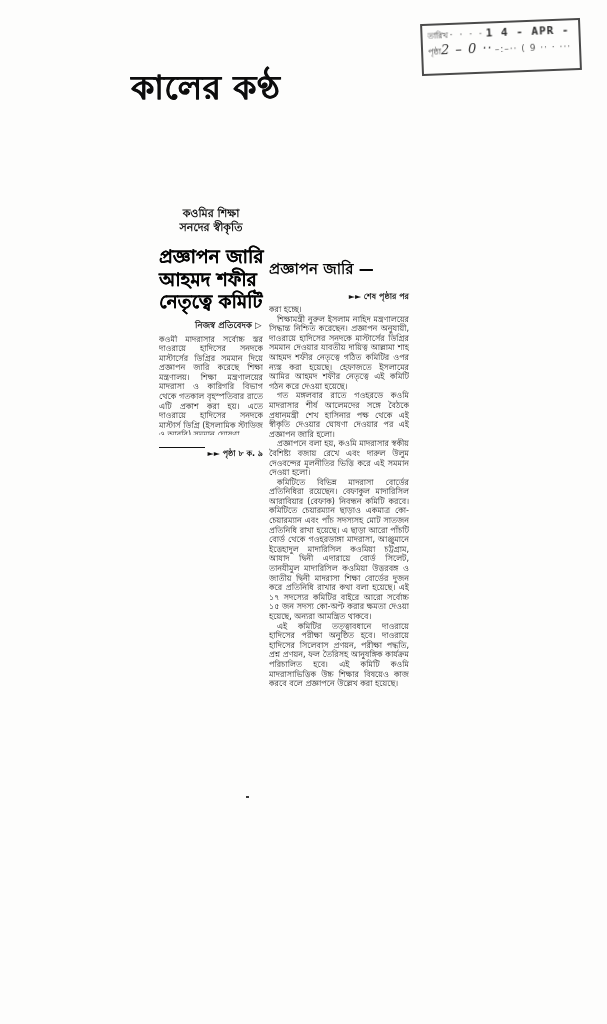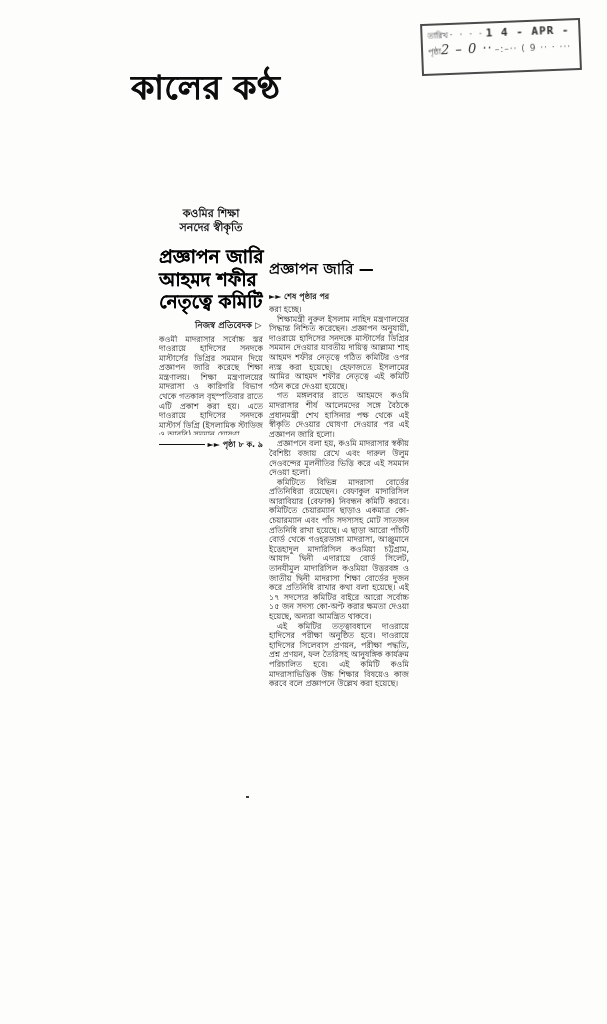--- a/index.html
+++ b/index.html
@@ -76,36 +76,37 @@
     margin-left:36px;
   }
   .body-text{
     margin-top:2px;
     font-size:8px;line-height:9.6px;
     text-align:justify;color:#242424;
     filter:blur(0.3px);
   }
   .left-body{max-height:100px;overflow:hidden;}
   .jump-line{
-    display:flex;align-items:center;margin-top:3px;
+    display:flex;align-items:flex-start;margin-top:12px;
   }
   .jump-rule{flex:1 1 auto;border-top:1.6px solid #111;margin-right:3px;}
   .jump-label{
     flex:0 0 auto;font-size:8px;font-weight:bold;color:#111;
     white-space:nowrap;filter:blur(0.2px);
   }
 
   .jump-head{
     font-size:15px;font-weight:900;color:#060606;
     white-space:nowrap;filter:blur(0.2px);margin-top:44px;
   }
   .continued-from{
     margin-top:8px;
     font-size:8px;font-weight:bold;color:#151515;
     filter:blur(0.2px);
+    text-align:right;
   }
   .right-body{max-height:452px;overflow:hidden;margin-top:2px;}
   .right-body p{margin:0;text-indent:8px;}
   .right-body p:first-child{text-indent:0;}
 
   .speck{
     position:absolute;left:246px;top:796px;
     width:3px;height:2px;background:#3b3b3b;
   }
 </style>
@@ -148,21 +149,21 @@
         <span class="jump-label">►► পৃষ্ঠা ৮ ক. ৯</span>
       </div>
     </div>
 
     <div class="col-right">
       <div class="jump-head">প্রজ্ঞাপন জারি —</div>
       <div class="continued-from">►► শেষ পৃষ্ঠার পর</div>
       <div class="body-text right-body">
         <p>করা হচ্ছে।</p>
         <p>শিক্ষামন্ত্রী নুরুল ইসলাম নাহিদ মন্ত্রণালয়ের সিদ্ধান্ত নিশ্চিত করেছেন। প্রজ্ঞাপন অনুযায়ী, দাওরায়ে হাদিসের সনদকে মাস্টার্সের ডিগ্রির সমমান দেওয়ার যাবতীয় দায়িত্ব আল্লামা শাহ আহমদ শফীর নেতৃত্বে গঠিত কমিটির ওপর ন্যস্ত করা হয়েছে। হেফাজতে ইসলামের আমির আহমদ শফীর নেতৃত্বে এই কমিটি গঠন করে দেওয়া হয়েছে।</p>
-        <p>গত মঙ্গলবার রাতে আহমদে কওমি মাদরাসার শীর্ষ আলেমদের সঙ্গে বৈঠকে প্রধানমন্ত্রী শেখ হাসিনার পক্ষ থেকে এই স্বীকৃতি দেওয়ার ঘোষণা দেওয়ার পর এই প্রজ্ঞাপন জারি হলো।</p>
+        <p>গত মঙ্গলবার রাতে গওহরডে কওমি মাদরাসার শীর্ষ আলেমদের সঙ্গে বৈঠকে প্রধানমন্ত্রী শেখ হাসিনার পক্ষ থেকে এই স্বীকৃতি দেওয়ার ঘোষণা দেওয়ার পর এই প্রজ্ঞাপন জারি হলো।</p>
         <p>প্রজ্ঞাপনে বলা হয়, কওমি মাদরাসার স্বকীয় বৈশিষ্ট্য বজায় রেখে এবং দারুল উলুম দেওবন্দের মূলনীতির ভিত্তি করে এই সমমান দেওয়া হলো।</p>
         <p>কমিটিতে বিভিন্ন মাদরাসা বোর্ডের প্রতিনিধিরা রয়েছেন। বেফাকুল মাদারিসিল আরাবিয়ার (বেফাক) নিবন্ধন কমিটি করবে। কমিটিতে চেয়ারম্যান ছাড়াও একমাত্র কো-চেয়ারম্যান এবং পাঁচ সদস্যসহ মোট সাতজন প্রতিনিধি রাখা হয়েছে। এ ছাড়া আরো পাঁচটি বোর্ড থেকে গওহরডাঙ্গা মাদরাসা, আঞ্জুমানে ইত্তেহাদুল মাদারিসিল কওমিয়া চট্টগ্রাম, আযাদ দ্বিনী এদারায়ে বোর্ড সিলেট, তানযীমুল মাদারিসিল কওমিয়া উত্তরবঙ্গ ও জাতীয় দ্বিনী মাদরাসা শিক্ষা বোর্ডের দুজন করে প্রতিনিধি রাখার কথা বলা হয়েছে। এই ১৭ সদস্যের কমিটির বাইরে আরো সর্বোচ্চ ১৫ জন সদস্য কো-অপ্ট করার ক্ষমতা দেওয়া হয়েছে, অন্যরা আমন্ত্রিত থাকবে।</p>
         <p>এই কমিটির তত্ত্বাবধানে দাওরায়ে হাদিসের পরীক্ষা অনুষ্ঠিত হবে। দাওরায়ে হাদিসের সিলেবাস প্রণয়ন, পরীক্ষা পদ্ধতি, প্রশ্ন প্রণয়ন, ফল তৈরিসহ আনুষঙ্গিক কার্যক্রম পরিচালিত হবে। এই কমিটি কওমি মাদরাসাভিত্তিক উচ্চ শিক্ষার বিষয়েও কাজ করবে বলে প্রজ্ঞাপনে উল্লেখ করা হয়েছে।</p>
       </div>
     </div>
 
   </div>
 
   <div class="speck"></div>
 

